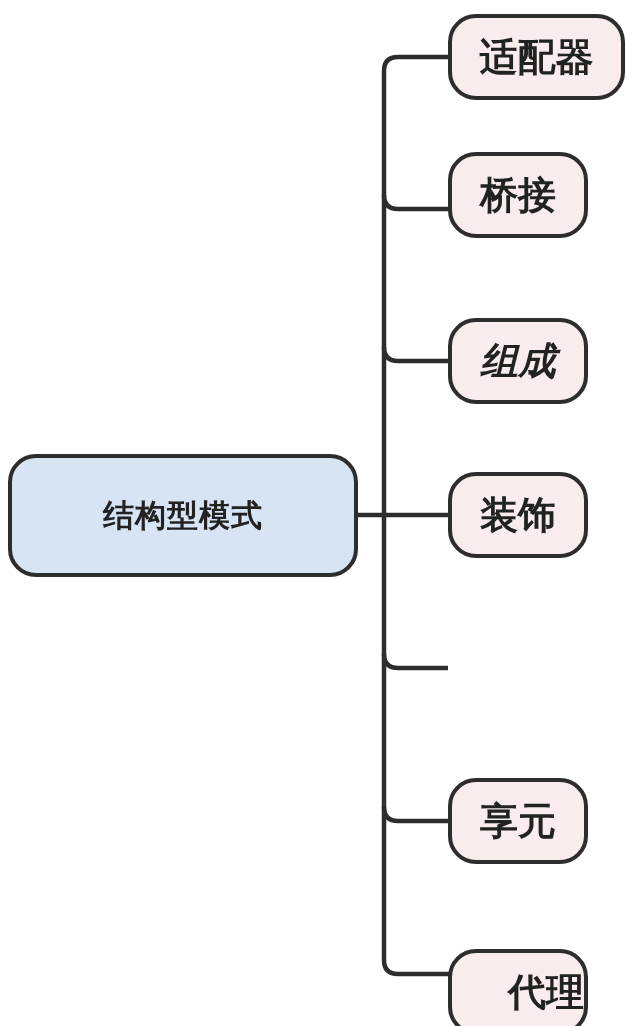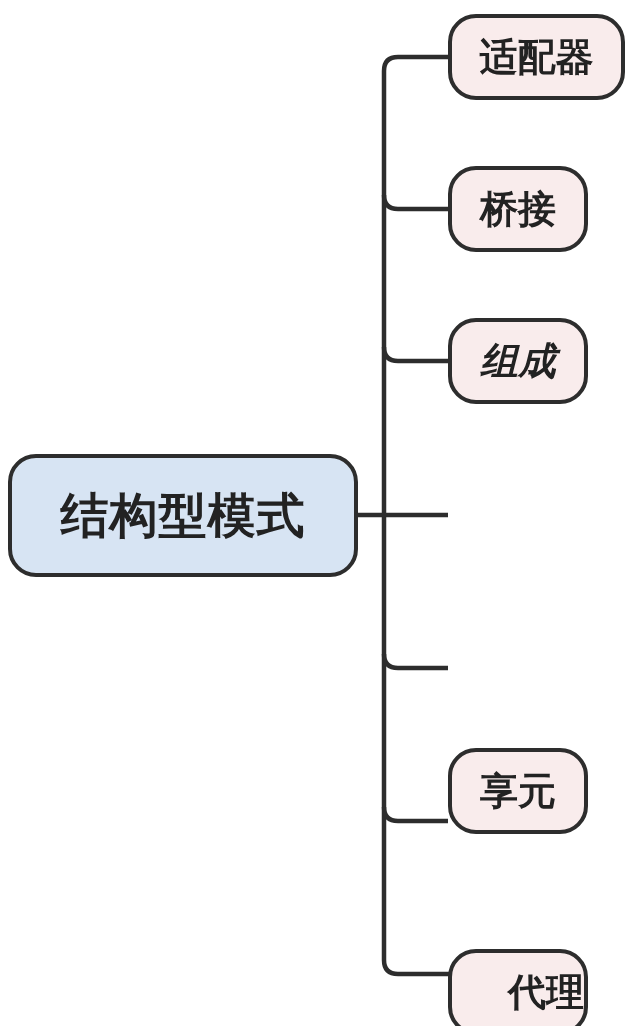--- a/index.html
+++ b/index.html
@@ -37,37 +37,37 @@
     justify-content:center;
     border:4px solid var(--border);
     border-radius:28px;
     color:var(--text);
     text-align:center;
   }
   .root-node{
     left:8px;top:454px;
     width:350px;height:123px;
     background:var(--root-fill);
-    font-size:48px;
+    font-size:31px;
     font-weight:700;
     letter-spacing:1px;
   }
   .child-node{
     left:448px;
     width:140px;height:86px;
     background:var(--child-fill);
     font-size:38px;
     font-weight:700;
   }
   .c0{top:14px;width:177px;}
-  .c1{top:166px;}
+  .c1{top:152px;}
   .c2{top:318px;font-style:italic;}
   .c3{top:472px;}
   .c4{top:625px;}
-  .c5{top:748px;}
+  .c5{top:778px;}
   .c6{top:949px;justify-content:flex-end;}
 </style>
 </head>
 <body>
 
 <div class="canvas">
 
   <svg class="connectors" viewBox="0 0 627 1026" xmlns="http://www.w3.org/2000/svg">
 
     <path d="M448 57 H398 Q384 57 384 71 V960 Q384 974 398 974 H450"></path>
@@ -86,20 +86,23 @@
 
   <div class="node child-node c0">
     <span>适配器</span>
   </div>
   <div class="node child-node c1">
     <span>桥接</span>
   </div>
   <div class="node child-node c2">
     <span>组成</span>
   </div>
+  <div class="node child-node c3">
+    <span>装饰</span>
+  </div>
   <div class="node child-node c5">
     <span>享元</span>
   </div>
   <div class="node child-node c6">
     <span>代理</span>
   </div>
 
 </div>
 
 </body></html>

